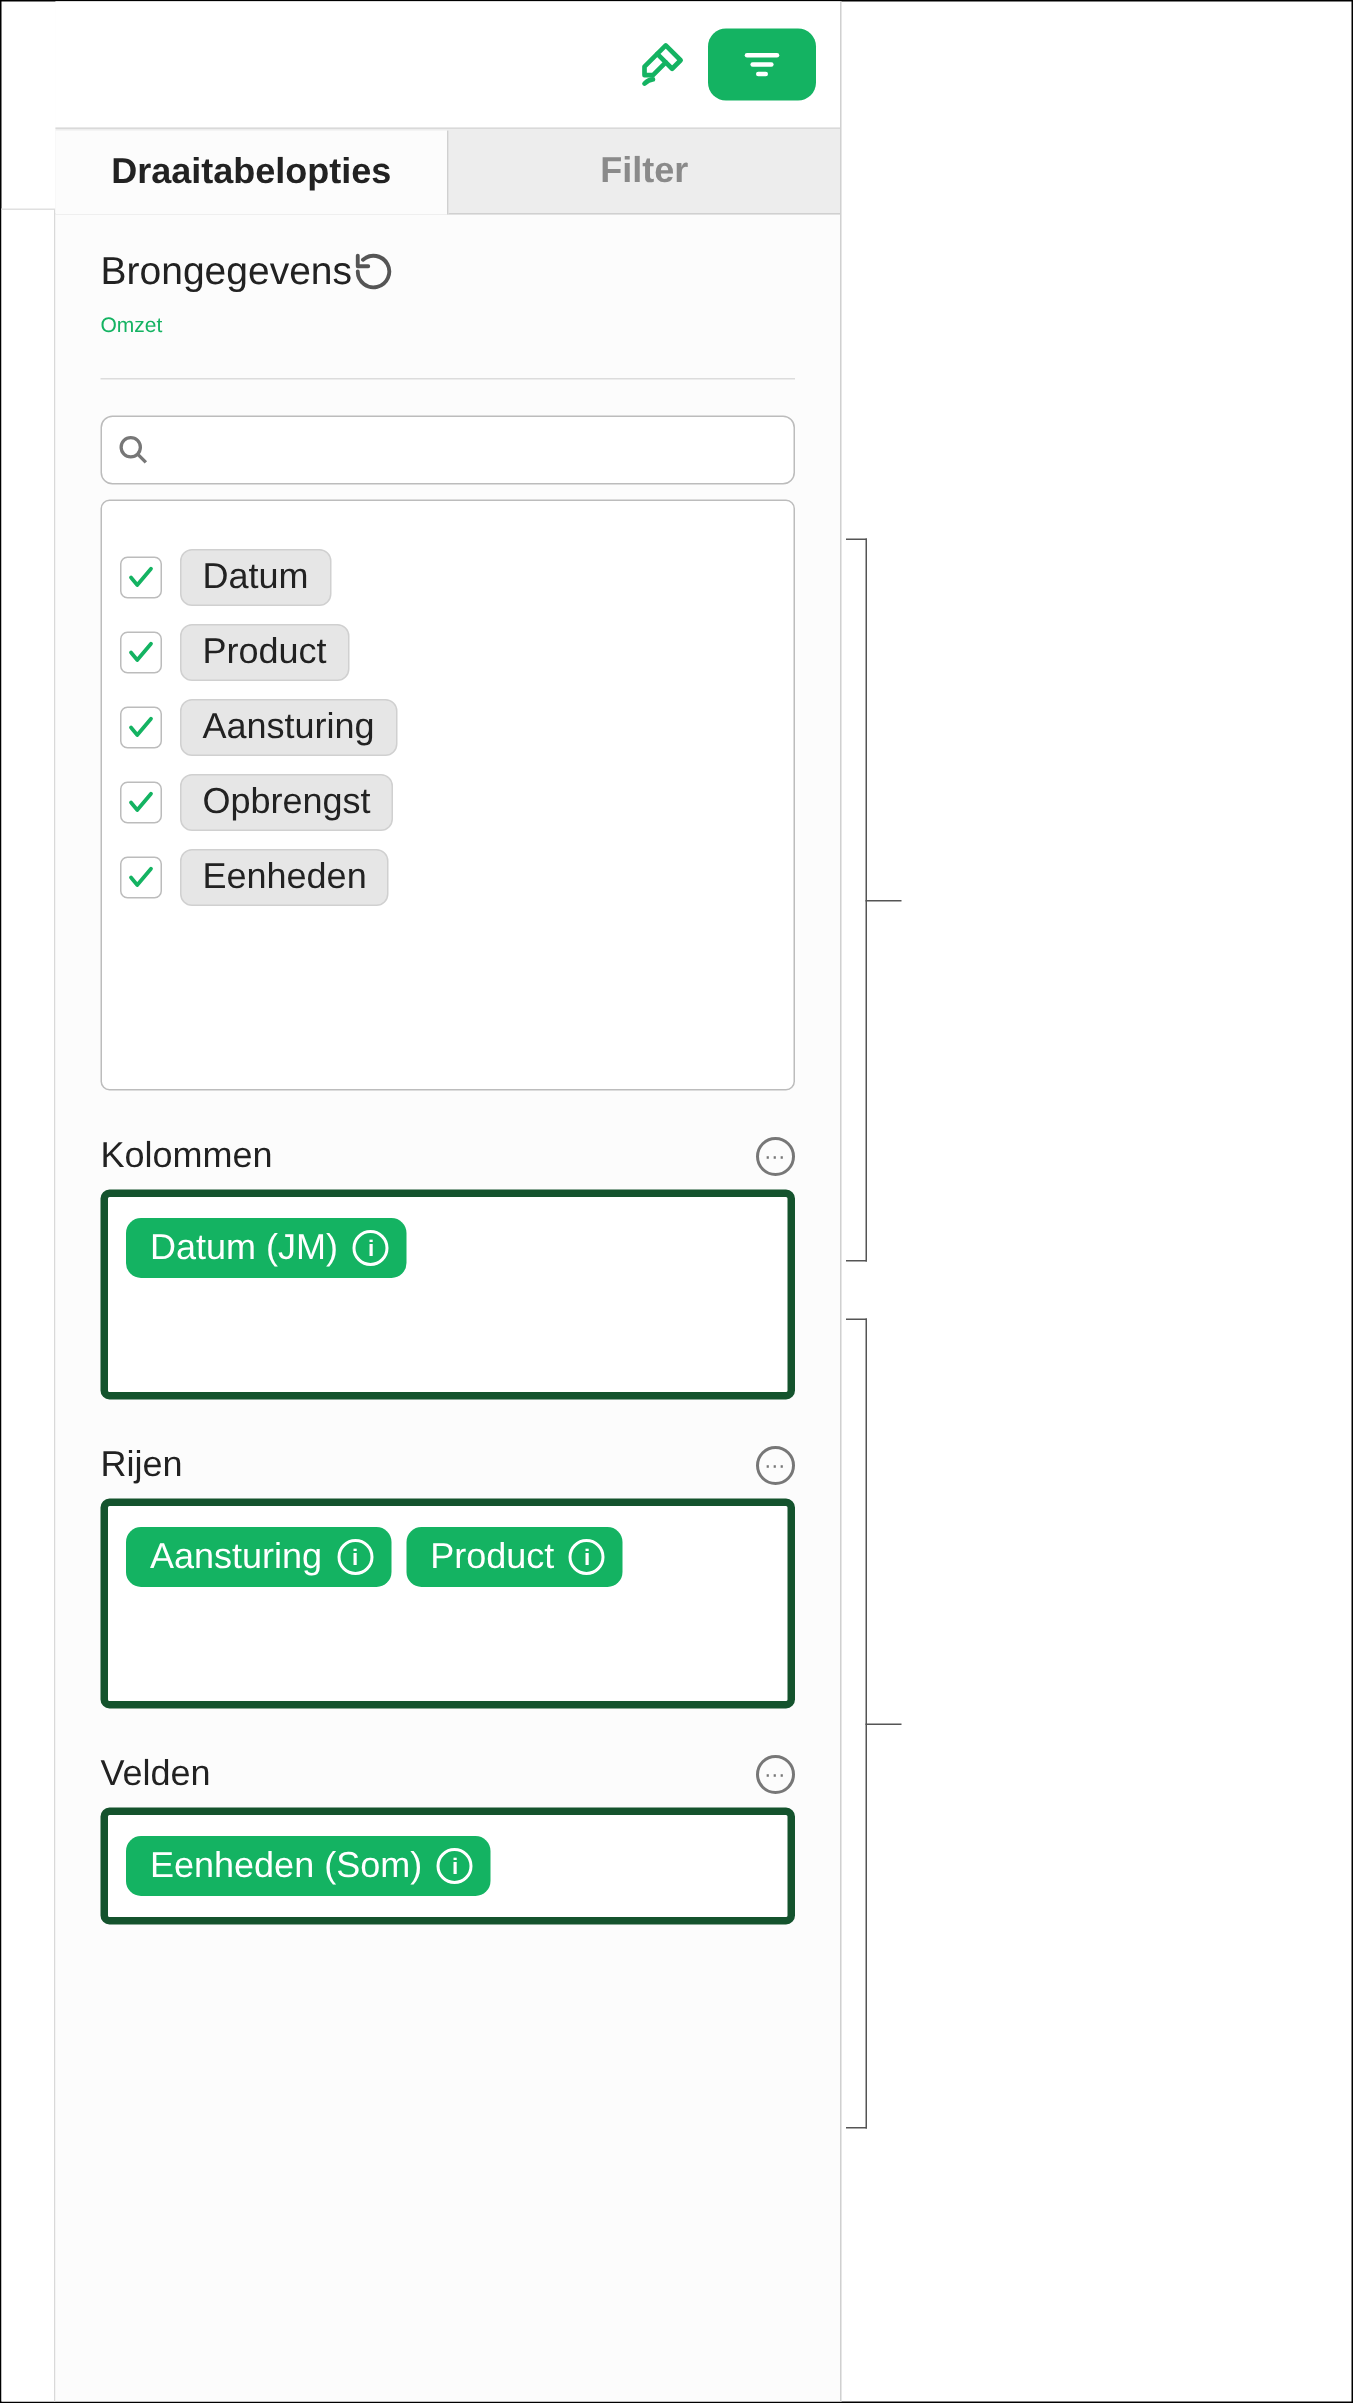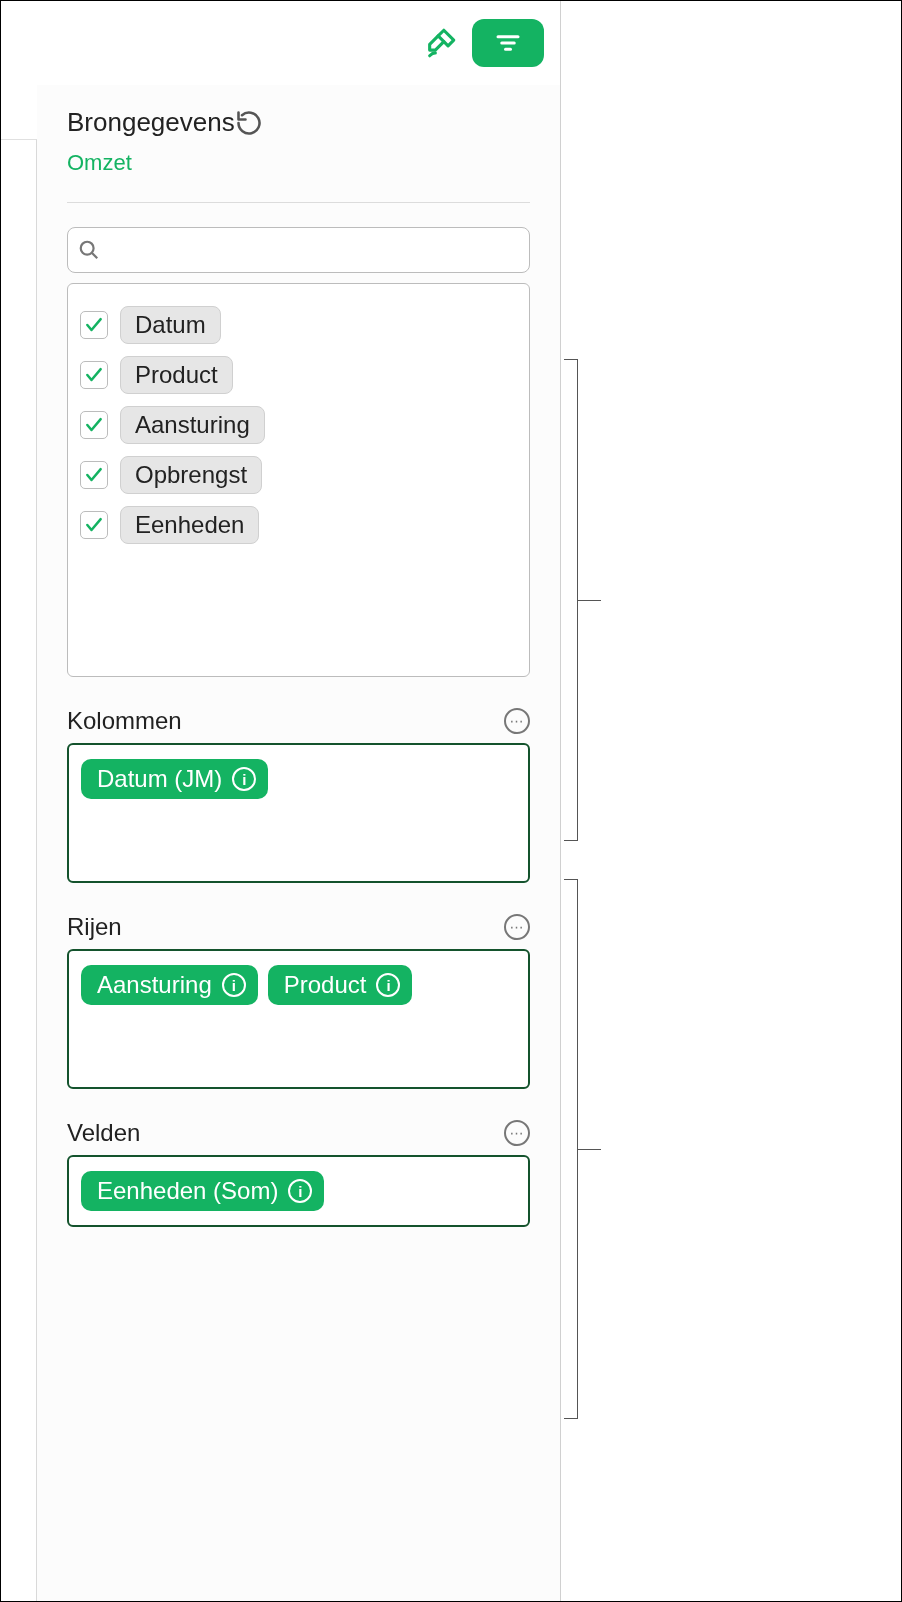--- a/index.html
+++ b/index.html
@@ -91,21 +91,21 @@
     color: #222;
     margin-bottom: 4px;
   }
   .source-row {
     display: flex;
     align-items: flex-start;
   }
   .refresh { color: #555; cursor: pointer; margin-top: 2px; }
   .link-green {
     color: #14b362;
-    font-size: 22px;
+    font-size: 14px;
     margin-top: 8px;
     display: inline-block;
     cursor: pointer;
   }
   .subtext {
     color: #888;
     font-size: 22px;
     margin-top: 10px;
   }
   hr.div {
@@ -136,21 +136,21 @@
     color: #333;
     flex: 1;
     background: transparent;
   }
   .search input::placeholder { color: #aaa; }
   .search svg { color: #777; }
   .fieldsbox {
     border: 1px solid #bcbcbc;
     border-radius: 6px;
     background: #fff;
-    padding: 16px 12px;
+    padding: 26px 12px;
     height: 394px;
   }
   .field-row {
     display: flex;
     align-items: center;
     gap: 12px;
     padding: 6px 0;
   }
   .cbx {
     width: 28px; height: 28px;
@@ -187,21 +187,21 @@
     display: inline-flex;
     align-items: center;
     justify-content: center;
     color: #777;
     cursor: pointer;
     font-size: 14px;
     letter-spacing: 1px;
     line-height: 1;
   }
   .zonebox {
-    border: 2px solid #14532d;
+    border: 5px solid #14532d;
     border-radius: 6px;
     background: #fff;
     padding: 14px 12px;
     min-height: 100px;
     display: flex;
     flex-wrap: wrap;
     align-content: flex-start;
     gap: 10px;
   }
   .zonebox.tall { min-height: 140px; }
@@ -261,20 +261,24 @@
       </span>
       <span class="filterbtn">
         <svg width="30" height="30" viewBox="0 0 24 24" fill="none" stroke="currentColor" stroke-width="2.4" stroke-linecap="round">
           <line x1="4" y1="7" x2="20" y2="7"></line>
           <line x1="7" y1="12" x2="17" y2="12"></line>
           <line x1="10" y1="17" x2="14" y2="17"></line>
         </svg>
       </span>
     </div>
 
+    <div class="tabs">
+      <div class="tab active">Draaitabelopties</div>
+      <div class="tab">Filter</div>
+    </div>
 
     <div class="content">
 
       <div class="source-row">
         <div>
           <div class="section-title">Brongegevens</div>
           <a class="link-green">Omzet</a>
         </div>
         <span class="refresh">
           <svg width="28" height="28" viewBox="0 0 24 24" fill="none" stroke="currentColor" stroke-width="2.2" stroke-linecap="round" stroke-linejoin="round">

